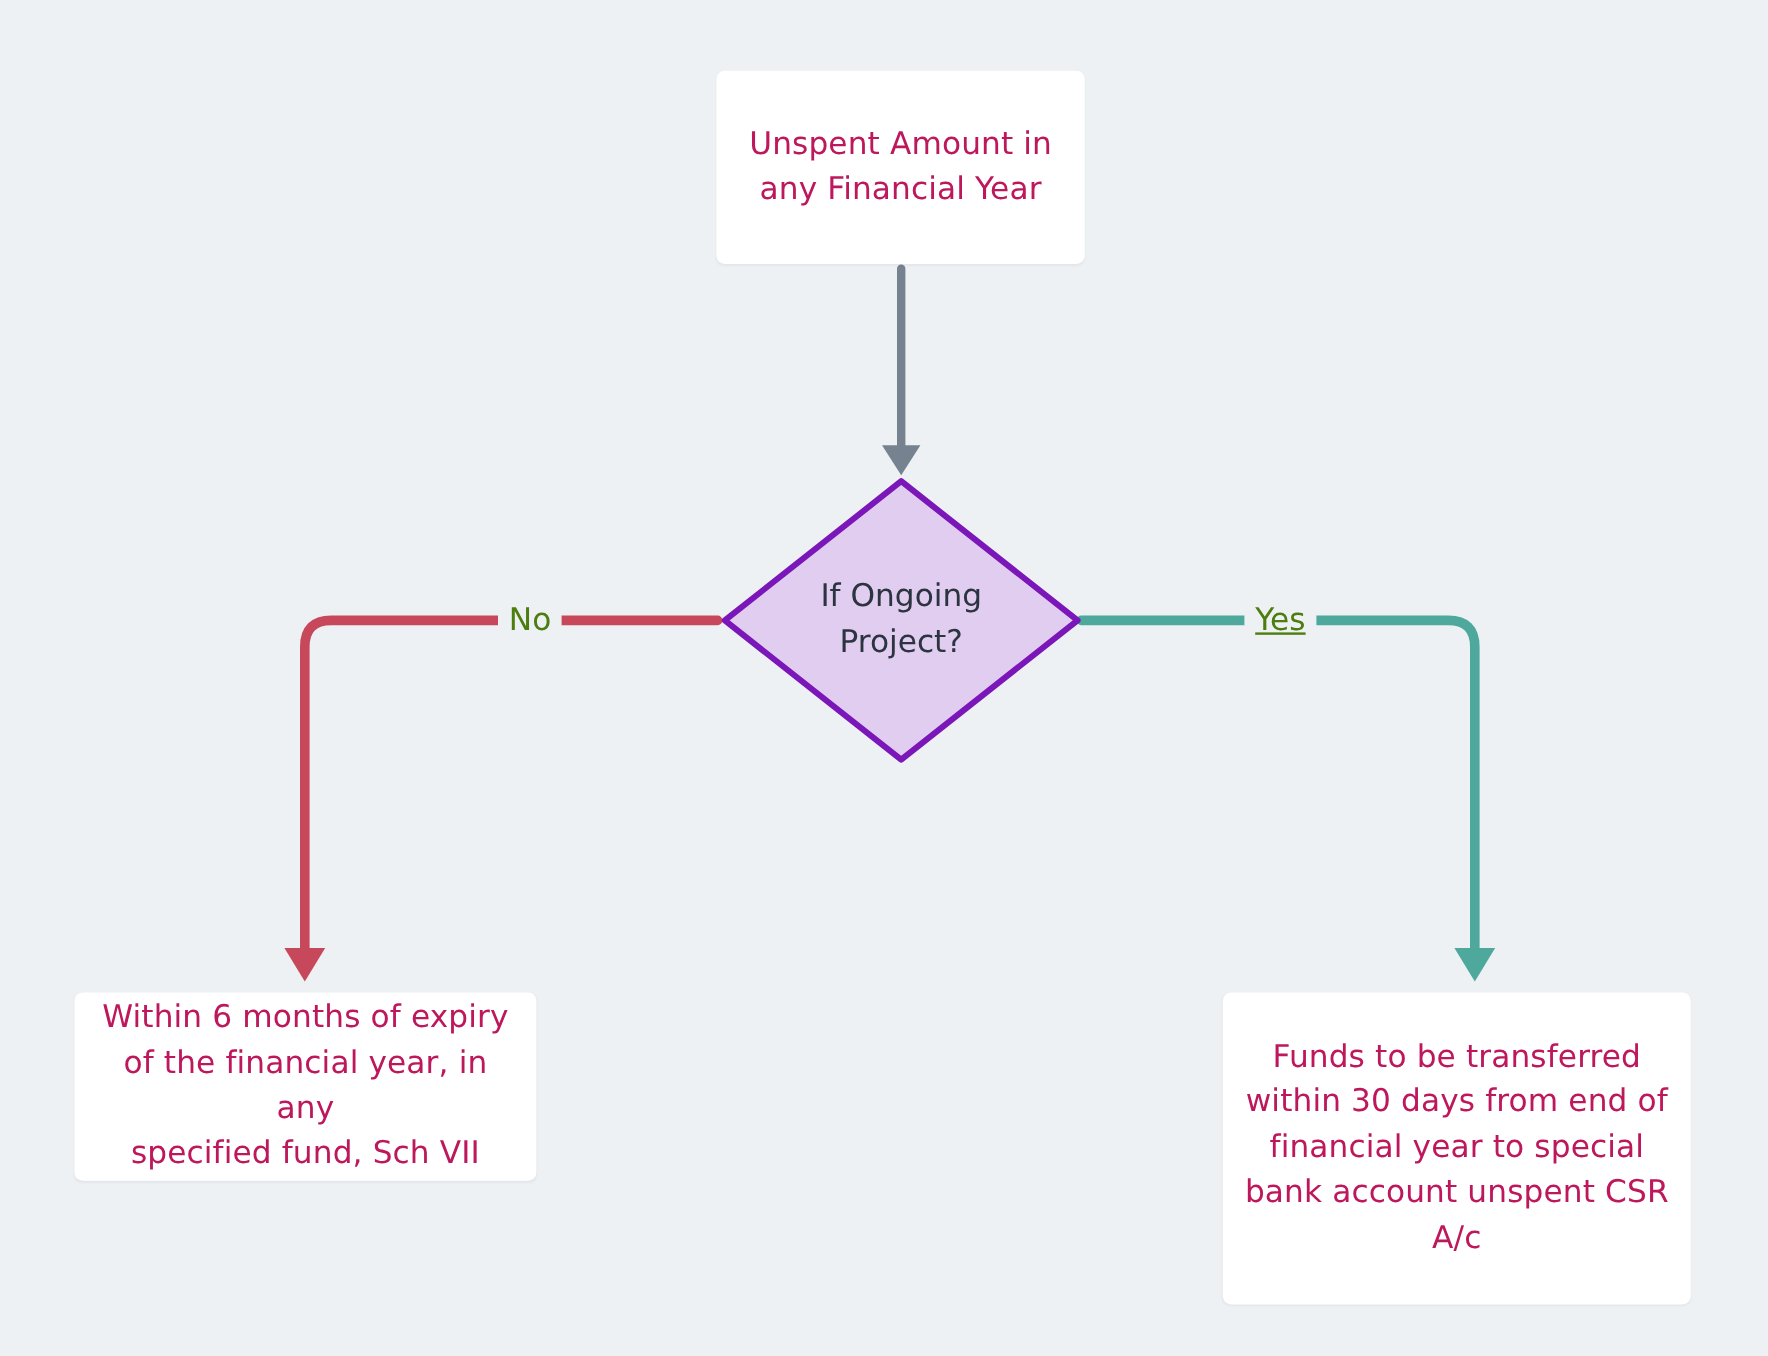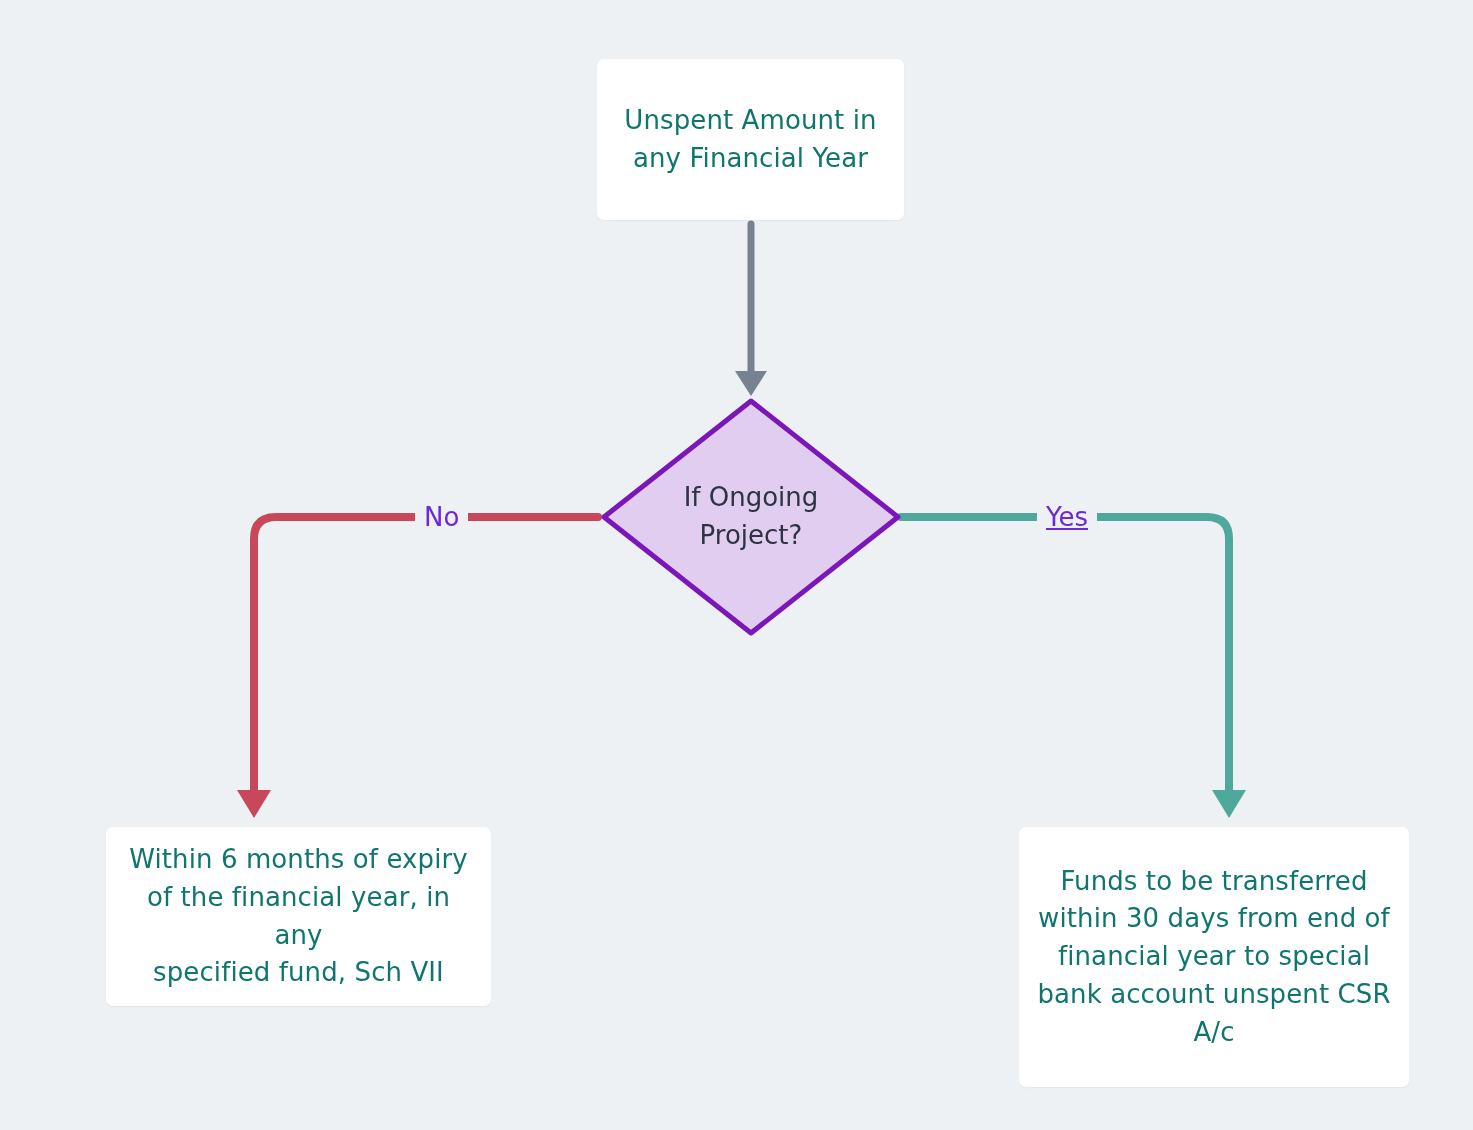--- a/index.html
+++ b/index.html
@@ -36,21 +36,21 @@
     align-items: center;
     justify-content: center;
     text-align: center;
   }
   .box {
     background: #ffffff;
     border-radius: 7px;
     box-shadow: 0 1px 2px rgba(60, 72, 88, 0.06);
   }
   .box-label {
-    color: #0f766e;
+    color: #be185d;
     font-size: 26px;
     line-height: 1.45;
     letter-spacing: 0.1px;
     padding: 0 14px;
     white-space: pre-line;
   }
   .diamond-wrap {
     position: absolute;
   }
   .diamond-label {
@@ -64,21 +64,21 @@
     justify-content: center;
     color: #2b3440;
     font-size: 26px;
     line-height: 1.45;
     text-align: center;
     white-space: pre-line;
     pointer-events: none;
   }
   .edge-label {
     position: absolute;
-    color: #6d28d9;
+    color: #4d7c0f;
     font-size: 26px;
     line-height: 1;
     background: #edf1f4;
     padding: 2px 9px;
     white-space: nowrap;
   }
 </style>
 </head>
 <body>
 
@@ -108,21 +108,21 @@
   </div>
 
   <div class="diamond-wrap" style="left:601px; top:398px; width:300px; height:238px;">
     <svg width="300" height="238" viewBox="0 0 300 238" xmlns="http://www.w3.org/2000/svg">
       <polygon points="150,3 297,119 150,235 3,119" fill="#e0cdf0" stroke="#7b16b8" stroke-width="5" stroke-linejoin="round"></polygon>
     </svg>
     <div class="diamond-label">If Ongoing
 Project?</div>
   </div>
 
-  <div class="node box" style="left:62px; top:827px; width:385px; height:179px;margin-left:44px;">
+  <div class="node box" style="left:62px; top:827px; width:385px; height:157px;">
     <div class="box-label">Within 6 months of expiry
 of the financial year, in any
 specified fund, Sch VII</div>
   </div>
 
   <div class="node box" style="left:1019px; top:827px; width:390px; height:260px;">
     <div class="box-label">Funds to be transferred
 within 30 days from end of
 financial year to special
 bank account unspent CSR

